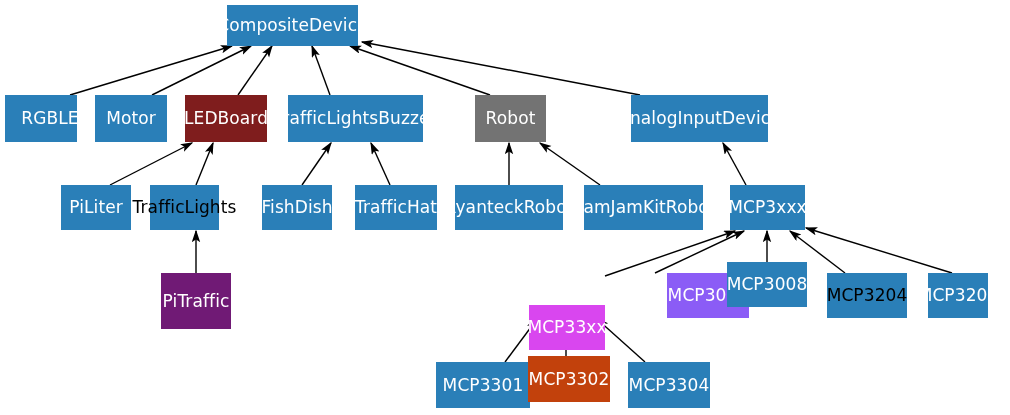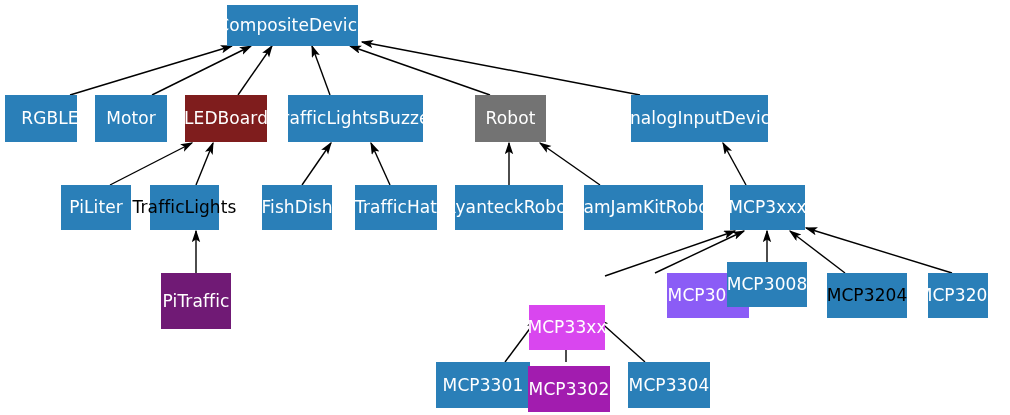--- a/index.html
+++ b/index.html
@@ -136,20 +136,20 @@
       </div>
       <div class="node" style="left: 827px; top: 273px; width: 80px; height: 45px; background: rgb(42, 127, 184); color: #000000;">
         <span class="node-label">MCP3204</span>
       </div>
       <div class="node" style="left: 928px; top: 273px; width: 60px; height: 45px; background: rgb(42, 127, 184); color: rgb(255, 255, 255);">
         <span class="node-label">MCP3208</span>
       </div>
       <div class="node" style="left: 436px; top: 362px; width: 94px; height: 46px; background: rgb(42, 127, 184); color: rgb(255, 255, 255);">
         <span class="node-label">MCP3301</span>
       </div>
-      <div class="node" style="left: 528px; top: 366px; width: 82px; height: 46px; background: #a21caf; color: rgb(255, 255, 255);">
+      <div class="node" style="left: 528px; top: 356px; width: 82px; height: 46px; background: #c2410c; color: rgb(255, 255, 255);">
         <span class="node-label">MCP3302</span>
       </div>
       <div class="node" style="left: 628px; top: 362px; width: 82px; height: 46px; background: rgb(42, 127, 184); color: #ffffff;">
         <span class="node-label">MCP3304</span>
       </div>
     </div>
 </div>
 
 </body></html>

